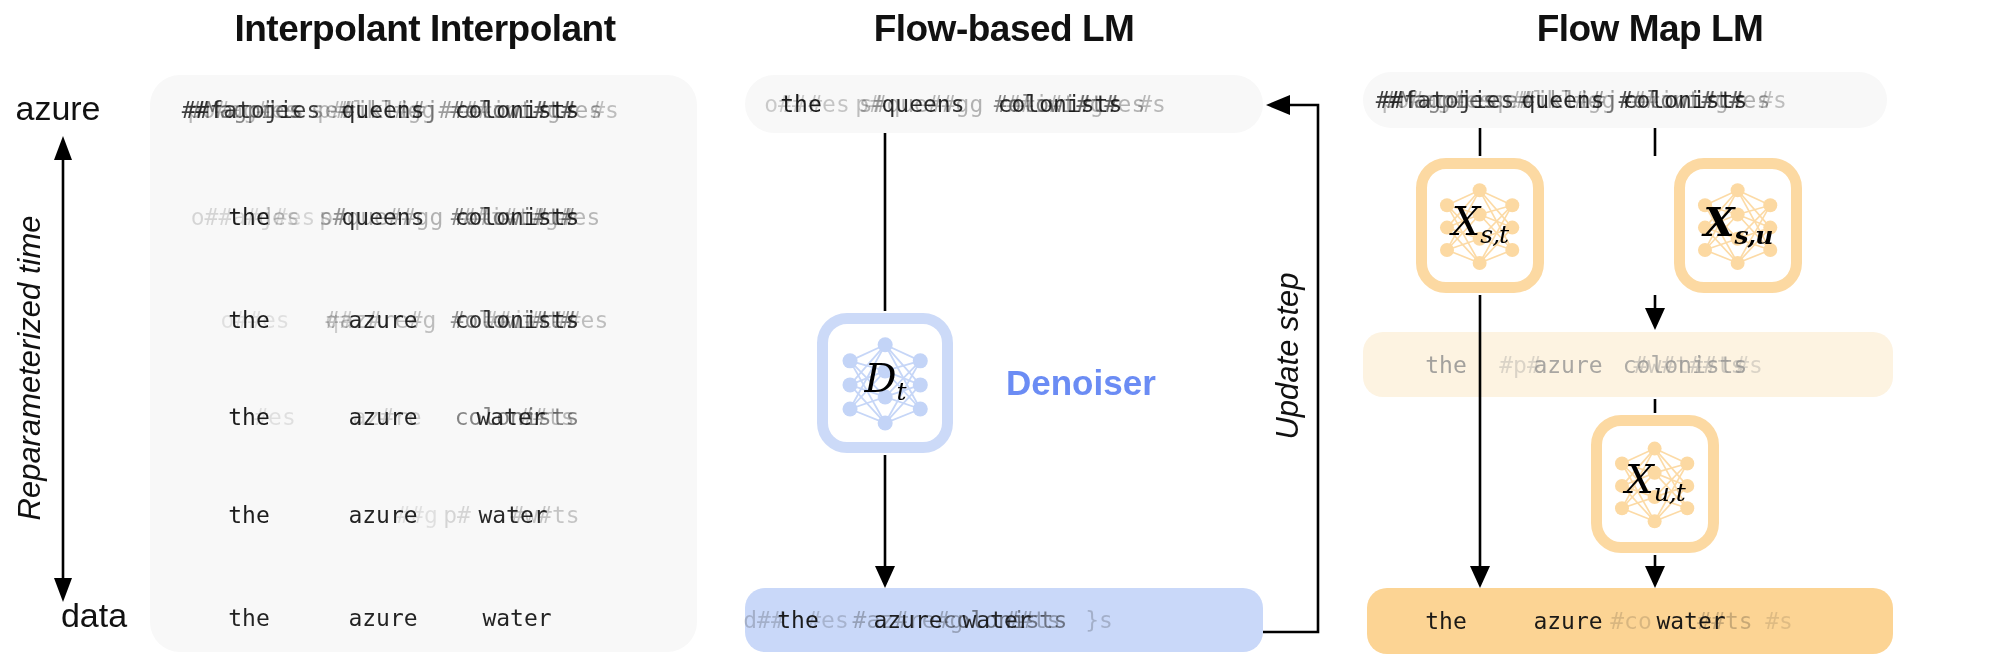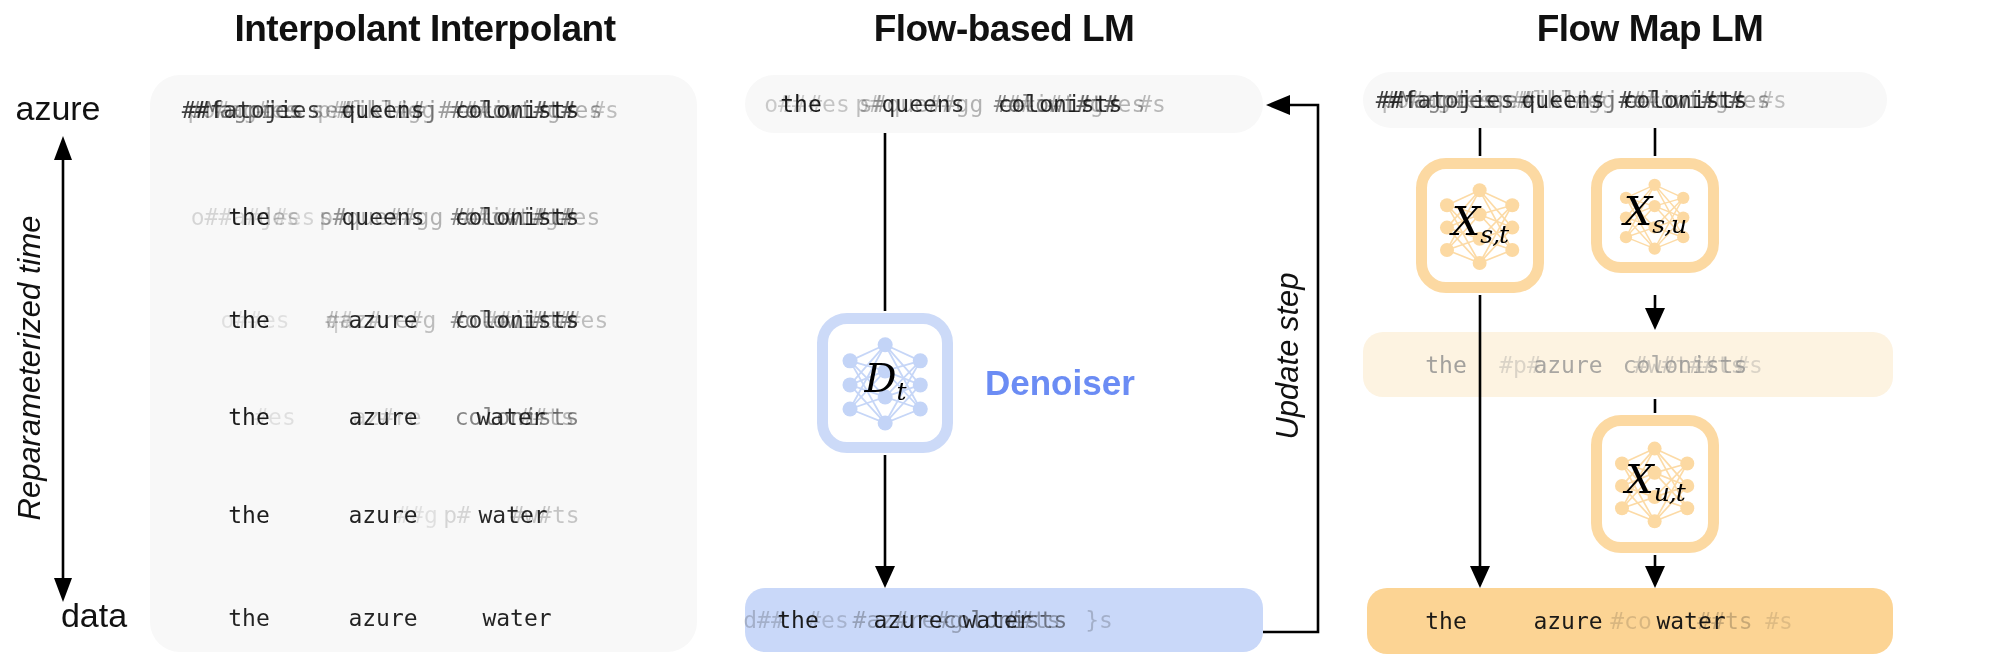--- a/index.html
+++ b/index.html
@@ -213,21 +213,21 @@
           <circle cx="50" cy="38" r="7.5"></circle>
           <circle cx="50" cy="64" r="7.5"></circle>
           <circle cx="50" cy="90" r="7.5"></circle>
           <circle cx="85" cy="28" r="7.5"></circle>
           <circle cx="85" cy="52" r="7.5"></circle>
           <circle cx="85" cy="76" r="7.5"></circle>
         </g>
       </svg>
       <span class="net-label"><i>D</i><sub>t</sub></span>
     </div>
-  <div class="accent-label denoiser-label" style="left:985px;top:383px;">Denoiser</div>
+  <div class="accent-label denoiser-label" style="left:1006px;top:383px;">Denoiser</div>
   <div class="rot-label" style="left:1288px;top:356px;">Update step</div>
 
   <div class="gbox" style="left:1363px;top:72px;width:524px;height:56px;">
       <span class="tcell" style="left: 80px;">
         <span class="tlayer" style="opacity: 0.28; margin-left: -6px;">po#ag#es</span>
         <span class="tlayer" style="opacity: 0.8; margin-left: 2px;">##fatojies</span>
         <span class="tlayer" style="opacity: 0.5; margin-left: -2px;">#Magpies</span>
         <span class="tlayer" style="opacity: 0.3; margin-left: 34px;">des</span>
       </span>
       <span class="tcell" style="left: 200px;">
@@ -308,21 +308,21 @@
           <circle cx="50" cy="38" r="7.5"></circle>
           <circle cx="50" cy="64" r="7.5"></circle>
           <circle cx="50" cy="90" r="7.5"></circle>
           <circle cx="85" cy="28" r="7.5"></circle>
           <circle cx="85" cy="52" r="7.5"></circle>
           <circle cx="85" cy="76" r="7.5"></circle>
         </g>
       </svg>
       <span class="net-label"><i>X</i><sub>s,t</sub></span>
     </div>
-  <div class="net-box" style="left: 1591px; top: 158px; width: 128px; height: 115px; border-color: rgb(252, 217, 162);">
+  <div class="net-box" style="left: 1674px; top: 158px; width: 128px; height: 135px; border-color: rgb(252, 217, 162); font-weight: bold;">
       <svg viewBox="0 0 100 100">
         <g stroke="#fcd9a2" stroke-width="1.8" opacity="0.95">
           <line x1="15" y1="28" x2="50" y2="12"></line>
           <line x1="15" y1="28" x2="50" y2="38"></line>
           <line x1="15" y1="28" x2="50" y2="64"></line>
           <line x1="15" y1="28" x2="50" y2="90"></line>
           <line x1="15" y1="52" x2="50" y2="12"></line>
           <line x1="15" y1="52" x2="50" y2="38"></line>
           <line x1="15" y1="52" x2="50" y2="64"></line>
           <line x1="15" y1="52" x2="50" y2="90"></line>

